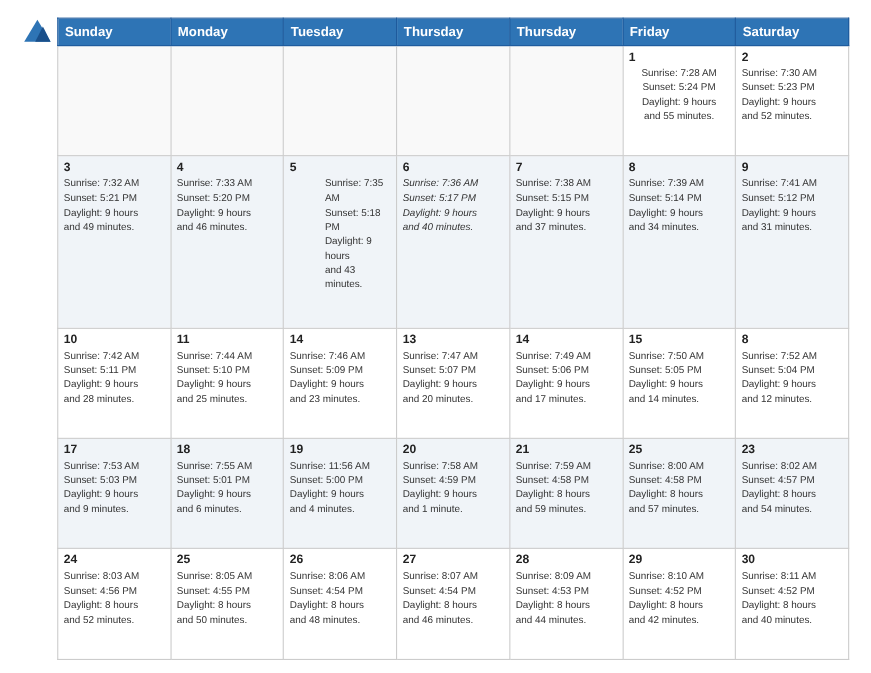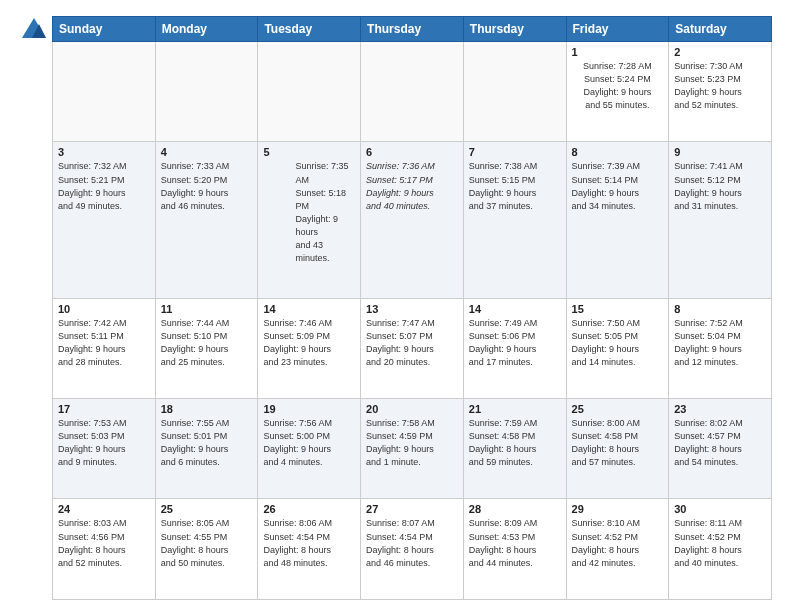--- a/index.html
+++ b/index.html
@@ -262,21 +262,21 @@
           </td>
           <td>
             <span class="day-num">18</span>
             <div class="day-info" style="white-space: pre-line;">Sunrise: 7:55 AM
 Sunset: 5:01 PM
 Daylight: 9 hours
 and 6 minutes.</div>
           </td>
           <td>
             <span class="day-num">19</span>
-            <div class="day-info" style="white-space: pre-line;">Sunrise: 7:56 AM
+            <div class="day-info" style="white-space: pre-line;">Sunrise: 11:56 AM
 Sunset: 5:00 PM
 Daylight: 9 hours
 and 4 minutes.</div>
           </td>
           <td>
             <span class="day-num">20</span>
             <div class="day-info" style="white-space: pre-line;">Sunrise: 7:58 AM
 Sunset: 4:59 PM
 Daylight: 9 hours
 and 1 minute.</div>

